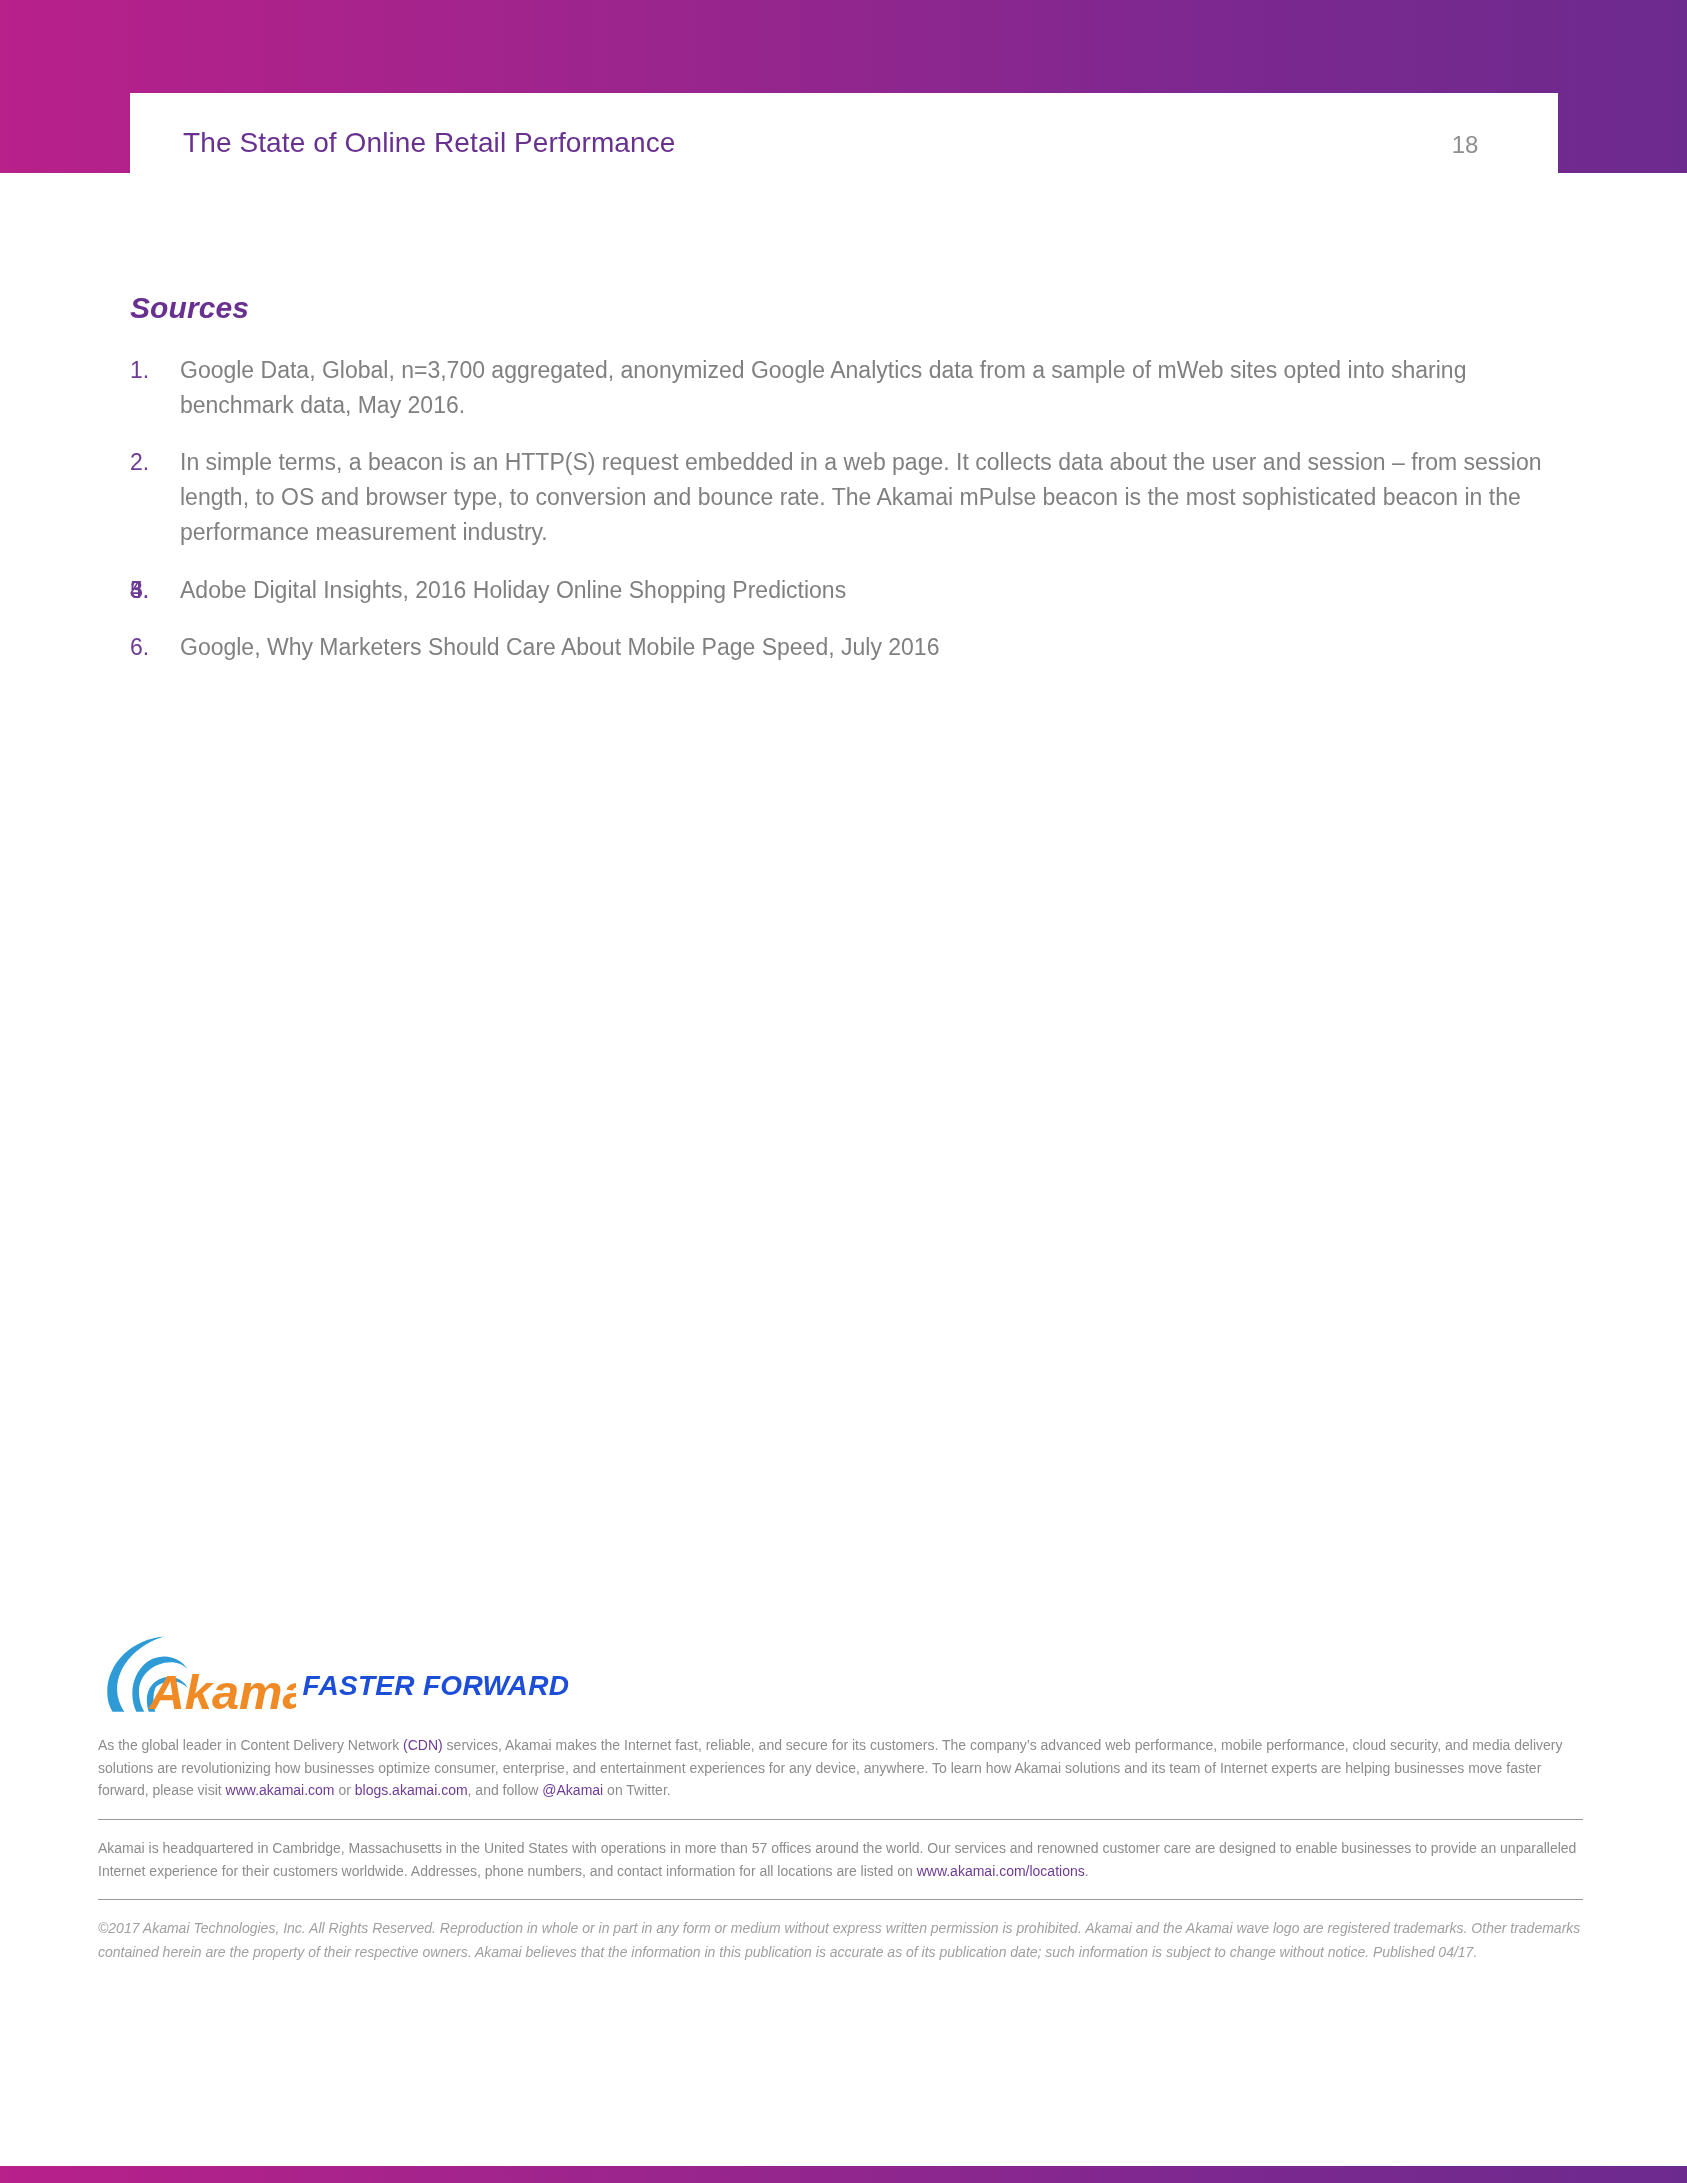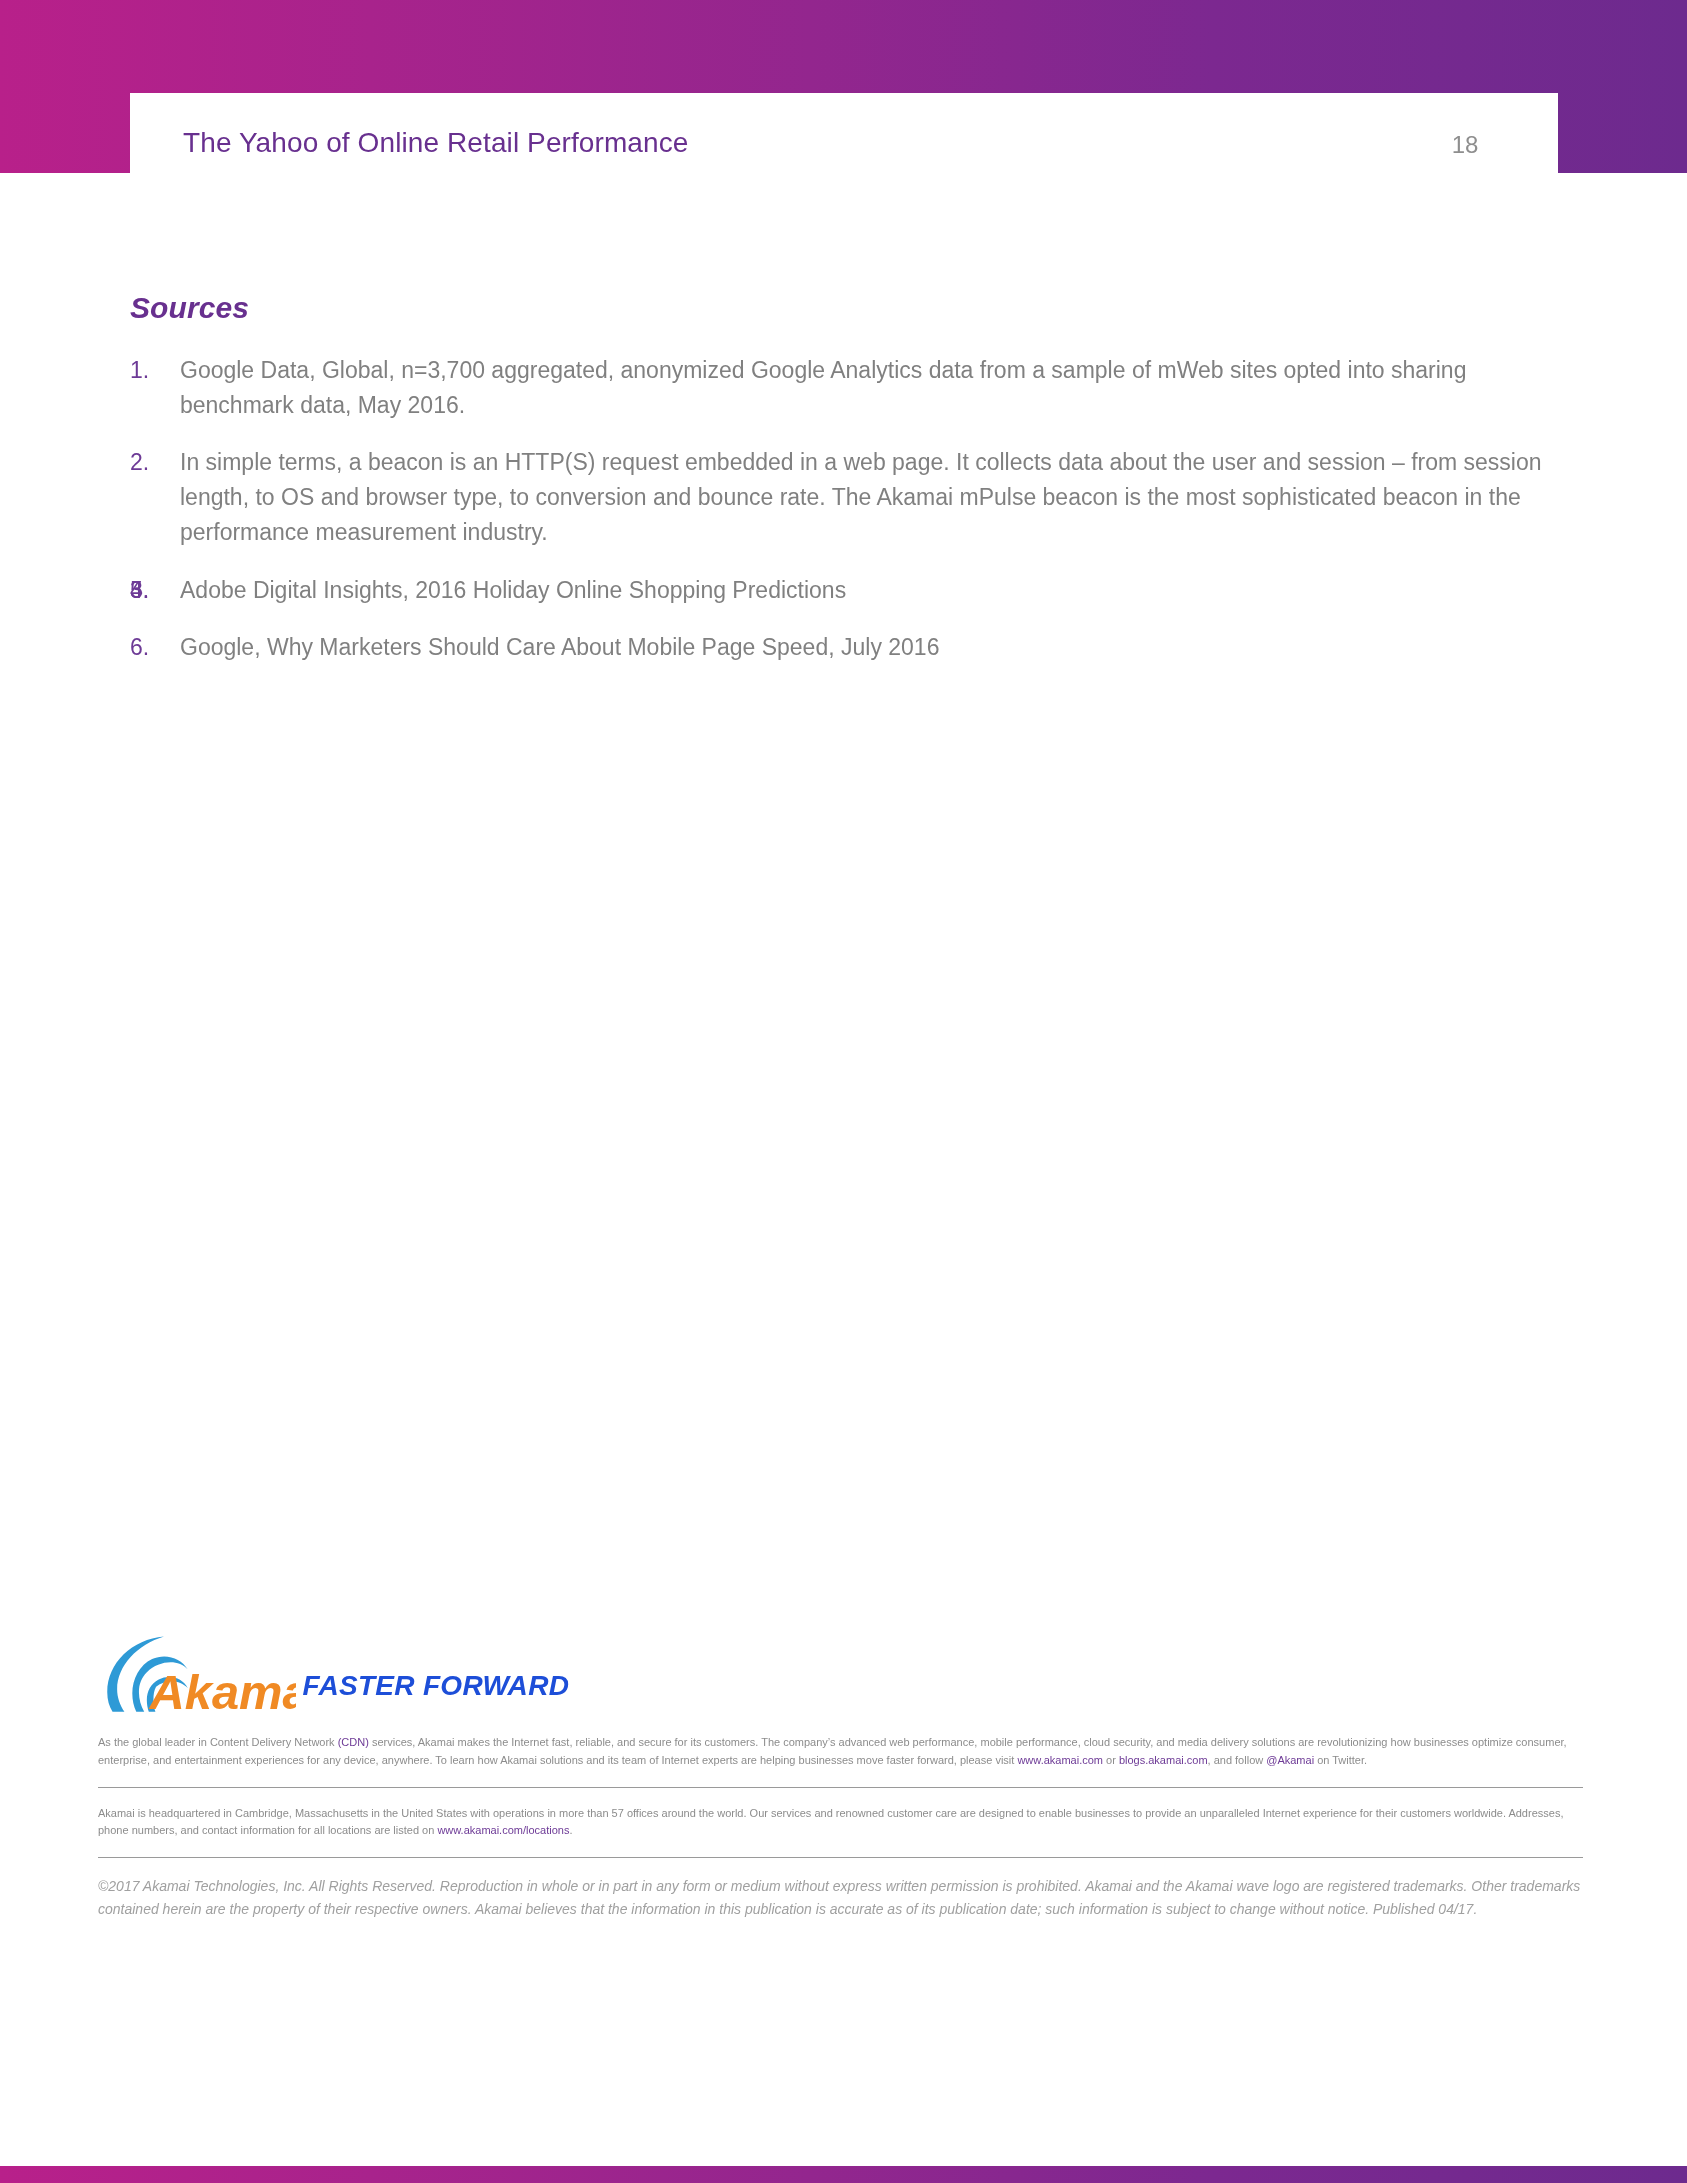--- a/index.html
+++ b/index.html
@@ -121,21 +121,21 @@
     font-style: italic;
     font-weight: bold;
     color: #1d4ed8;
     letter-spacing: 0.3px;
     margin-left: 6.6px;
     margin-bottom: 8px;
     white-space: nowrap;
   }
 
   .foot-para {
-    font-size: 11px;
+    font-size: 14px;
     line-height: 1.62;
     color: #8c8c8c;
     margin: 0;
   }
   .foot-para.small {
     font-size: 14px;
     line-height: 1.66;
     color: #a0a0a0;
     font-style: italic;
   }
@@ -160,21 +160,21 @@
   }
 </style>
 </head>
 <body>
 
 <div class="page">
 
   <div class="top-band"></div>
   <div class="header-card"></div>
 
-  <div class="header-title">The Yahoo of Online Retail Performance</div>
+  <div class="header-title">The State of Online Retail Performance</div>
   <div class="header-page-number">18</div>
 
   <div class="content">
 
     <h2 class="section-title">Sources</h2>
 
     <ol class="sources-list">
       <li>
         <span class="num">1.</span>
         <span>Google Data, Global, n=3,700 aggregated, anonymized Google Analytics data from a sample of mWeb sites opted into sharing benchmark data, May 2016.</span>

